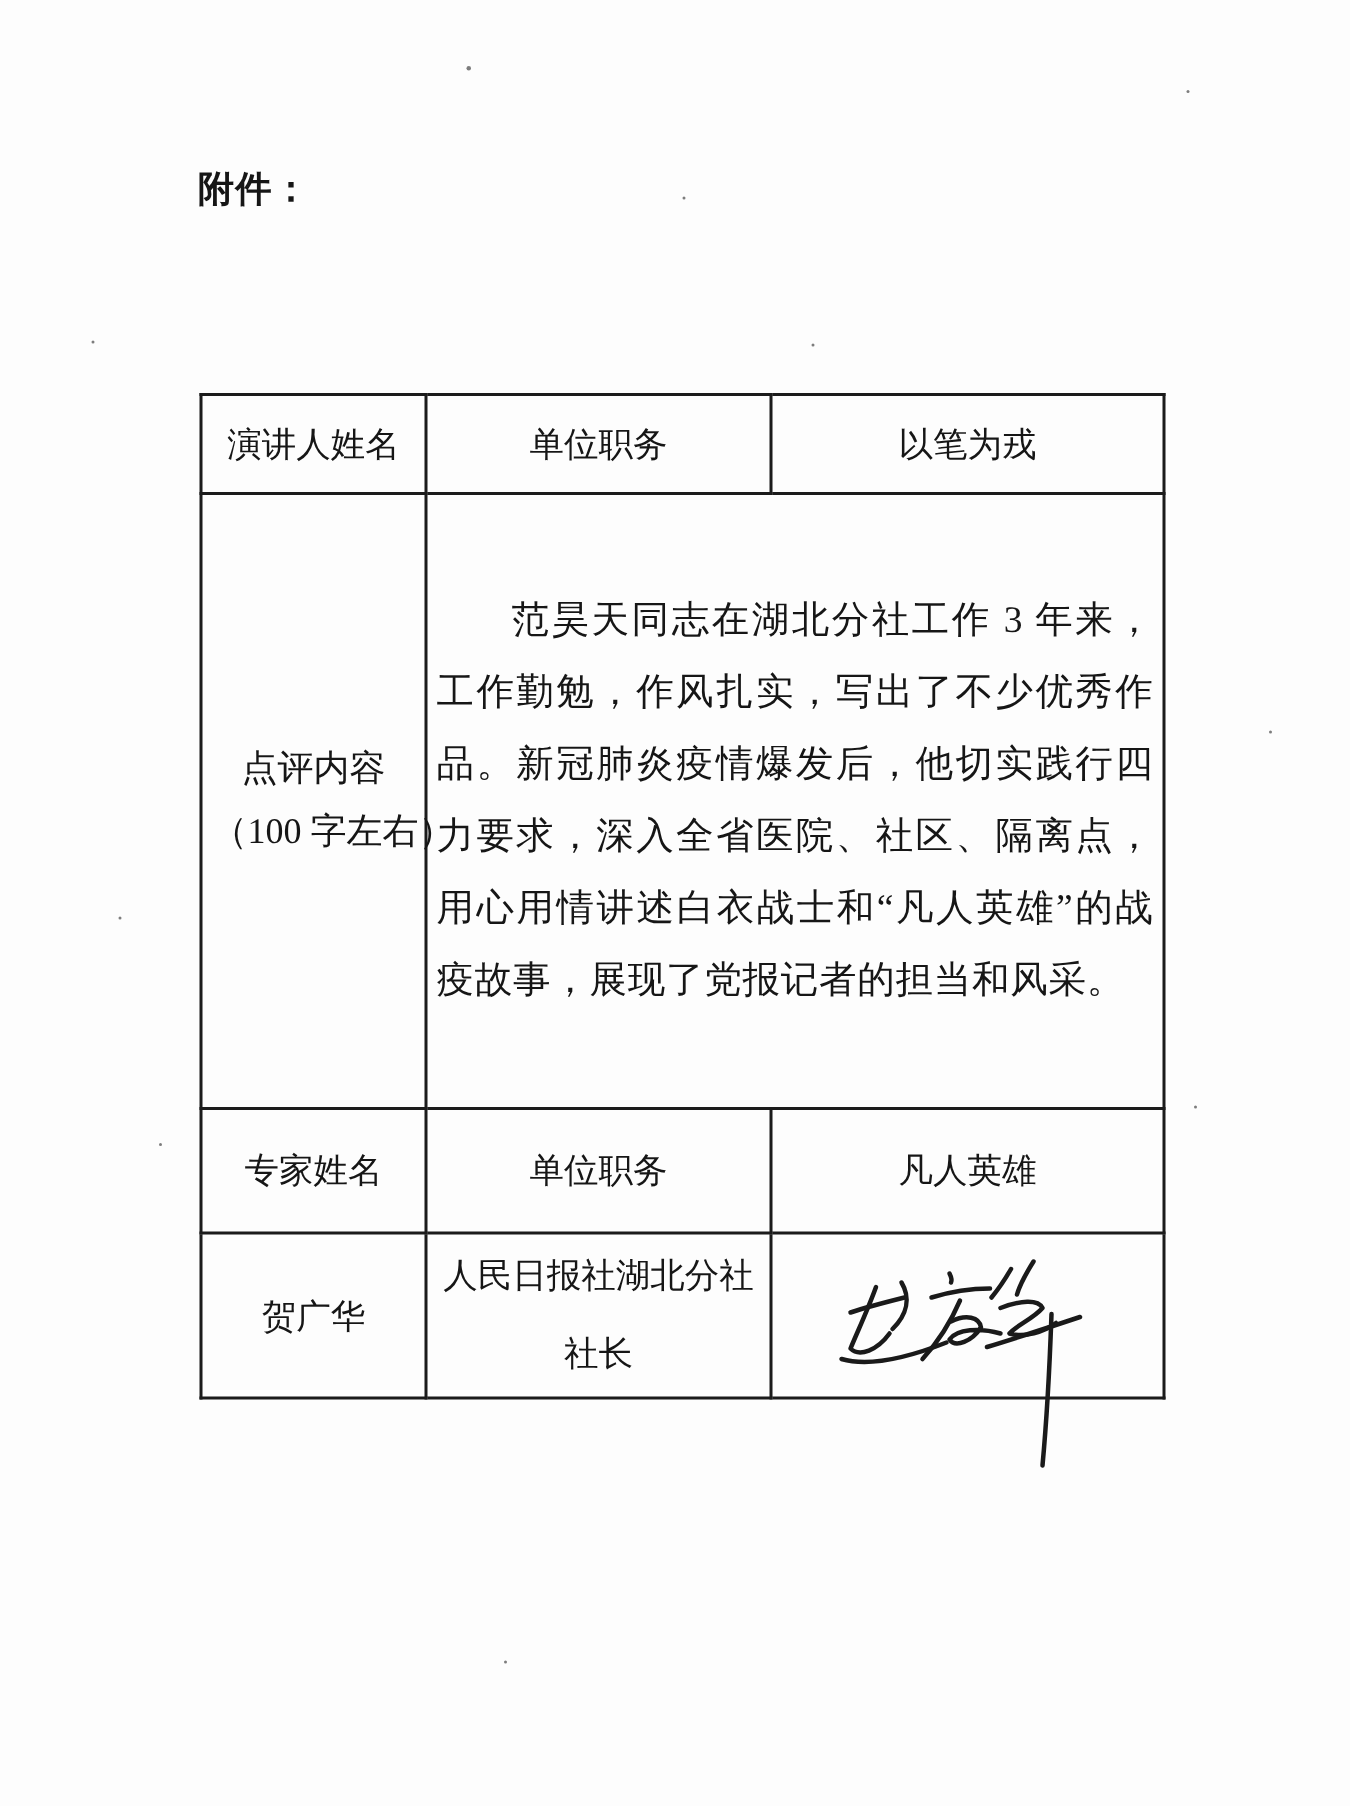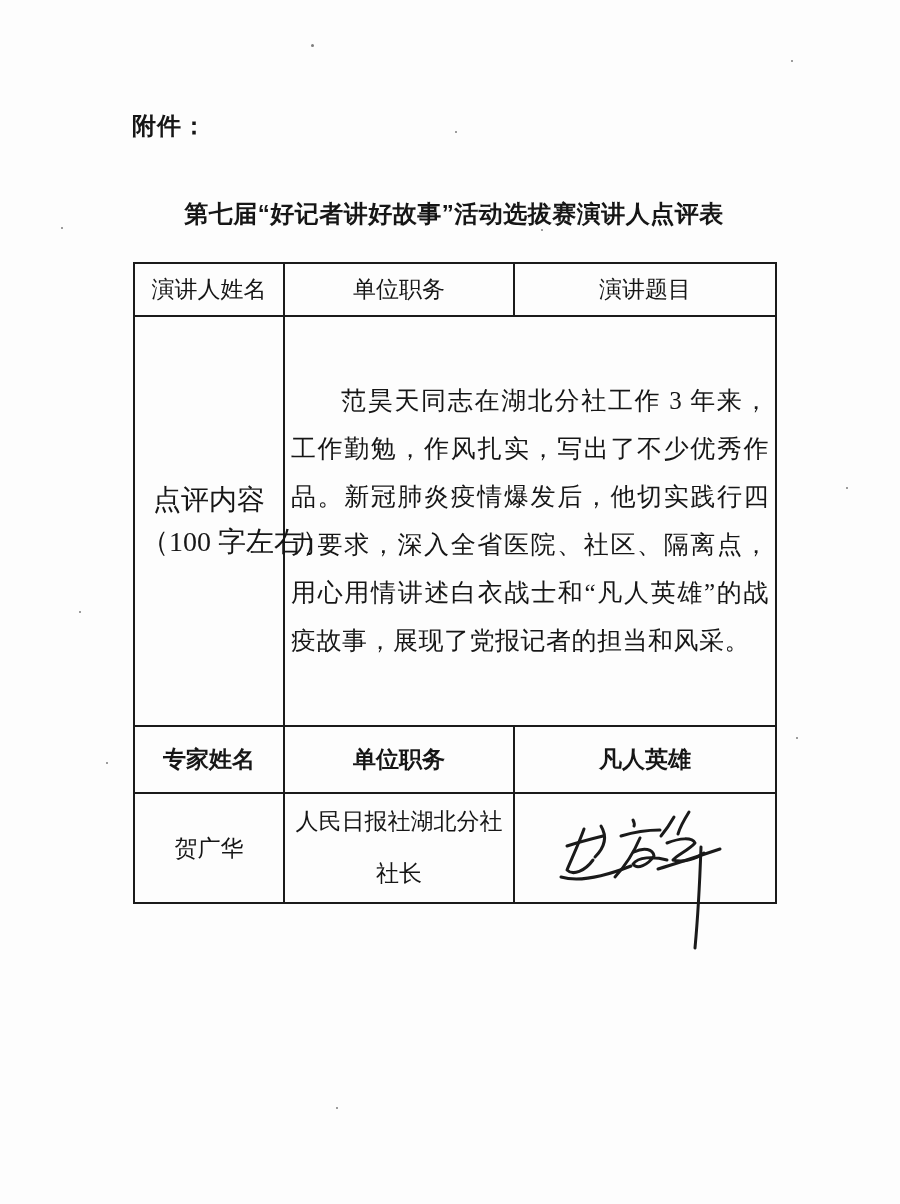--- a/index.html
+++ b/index.html
@@ -31,31 +31,31 @@
     width: 642px; table-layout: fixed;
     border-collapse: collapse;
     background: transparent;
   }
   table.form td {
     border: 2px solid #1b1b1b;
     text-align: center; vertical-align: middle;
     font-size: 23px;
     padding: 2px 6px;
   }
-  tr.r-head1 td { height: 53px; }
+  tr.r-head1 td { height: 66px; }
   tr.r-speaker td { height: 63px; }
   tr.r-comment td { height: 410px; }
-  tr.r-head2 td { height: 67px; font-weight: bold; }
+  tr.r-head2 td { height: 83px; }
   tr.r-expert td { height: 107px; }
 
   td .line { line-height: 31px; }
   td.pos-expert .line { line-height: 52px; }
   td.name-cell, td.topic-cell { font-size: 24px; }
 
-  td.comment-label .line { line-height: 42px; font-size: 28px; white-space: nowrap; }
+  td.comment-label .line { line-height: 42px; font-size: 24px; white-space: nowrap; }
 
   td.comment-cell {
     text-align: left; vertical-align: middle;
     padding: 26px 14px 0 12px;
   }
   td.comment-cell p {
     font-size: 25px; line-height: 48px;
     text-indent: 2em; text-align: justify;
     letter-spacing: 0.5px;
   }
@@ -75,34 +75,33 @@
     border-radius: 50%; width: 3px; height: 3px;
   }
 </style>
 </head>
 <body>
 
 <div class="page">
 
   <div class="attachment">附件：</div>
 
-  <div class="doc-title">第七届“好记者讲好故事”活动选拔赛演讲人点评表</div>
 
   <table class="form">
     <colgroup>
       <col style="width:150px">
       <col style="width:230px">
       <col style="width:262px">
     </colgroup>
 
     <tbody>
         <tr class="r-head1">
       <td>演讲人姓名</td>
       <td>单位职务</td>
-      <td>演讲题目</td>
+      <td>以笔为戎</td>
     </tr>
 
 
     <tr class="r-comment">
       <td class="comment-label">
         <div class="line">点评内容</div>
         <div class="line">（100 字左右）</div>
       </td>
       <td class="comment-cell" colspan="2">
         <p>范昊天同志在湖北分社工作 3 年来，工作勤勉，作风扎实，写出了不少优秀作品。新冠肺炎疫情爆发后，他切实践行四力要求，深入全省医院、社区、隔离点，用心用情讲述白衣战士和“凡人英雄”的战疫故事，展现了党报记者的担当和风采。</p>

